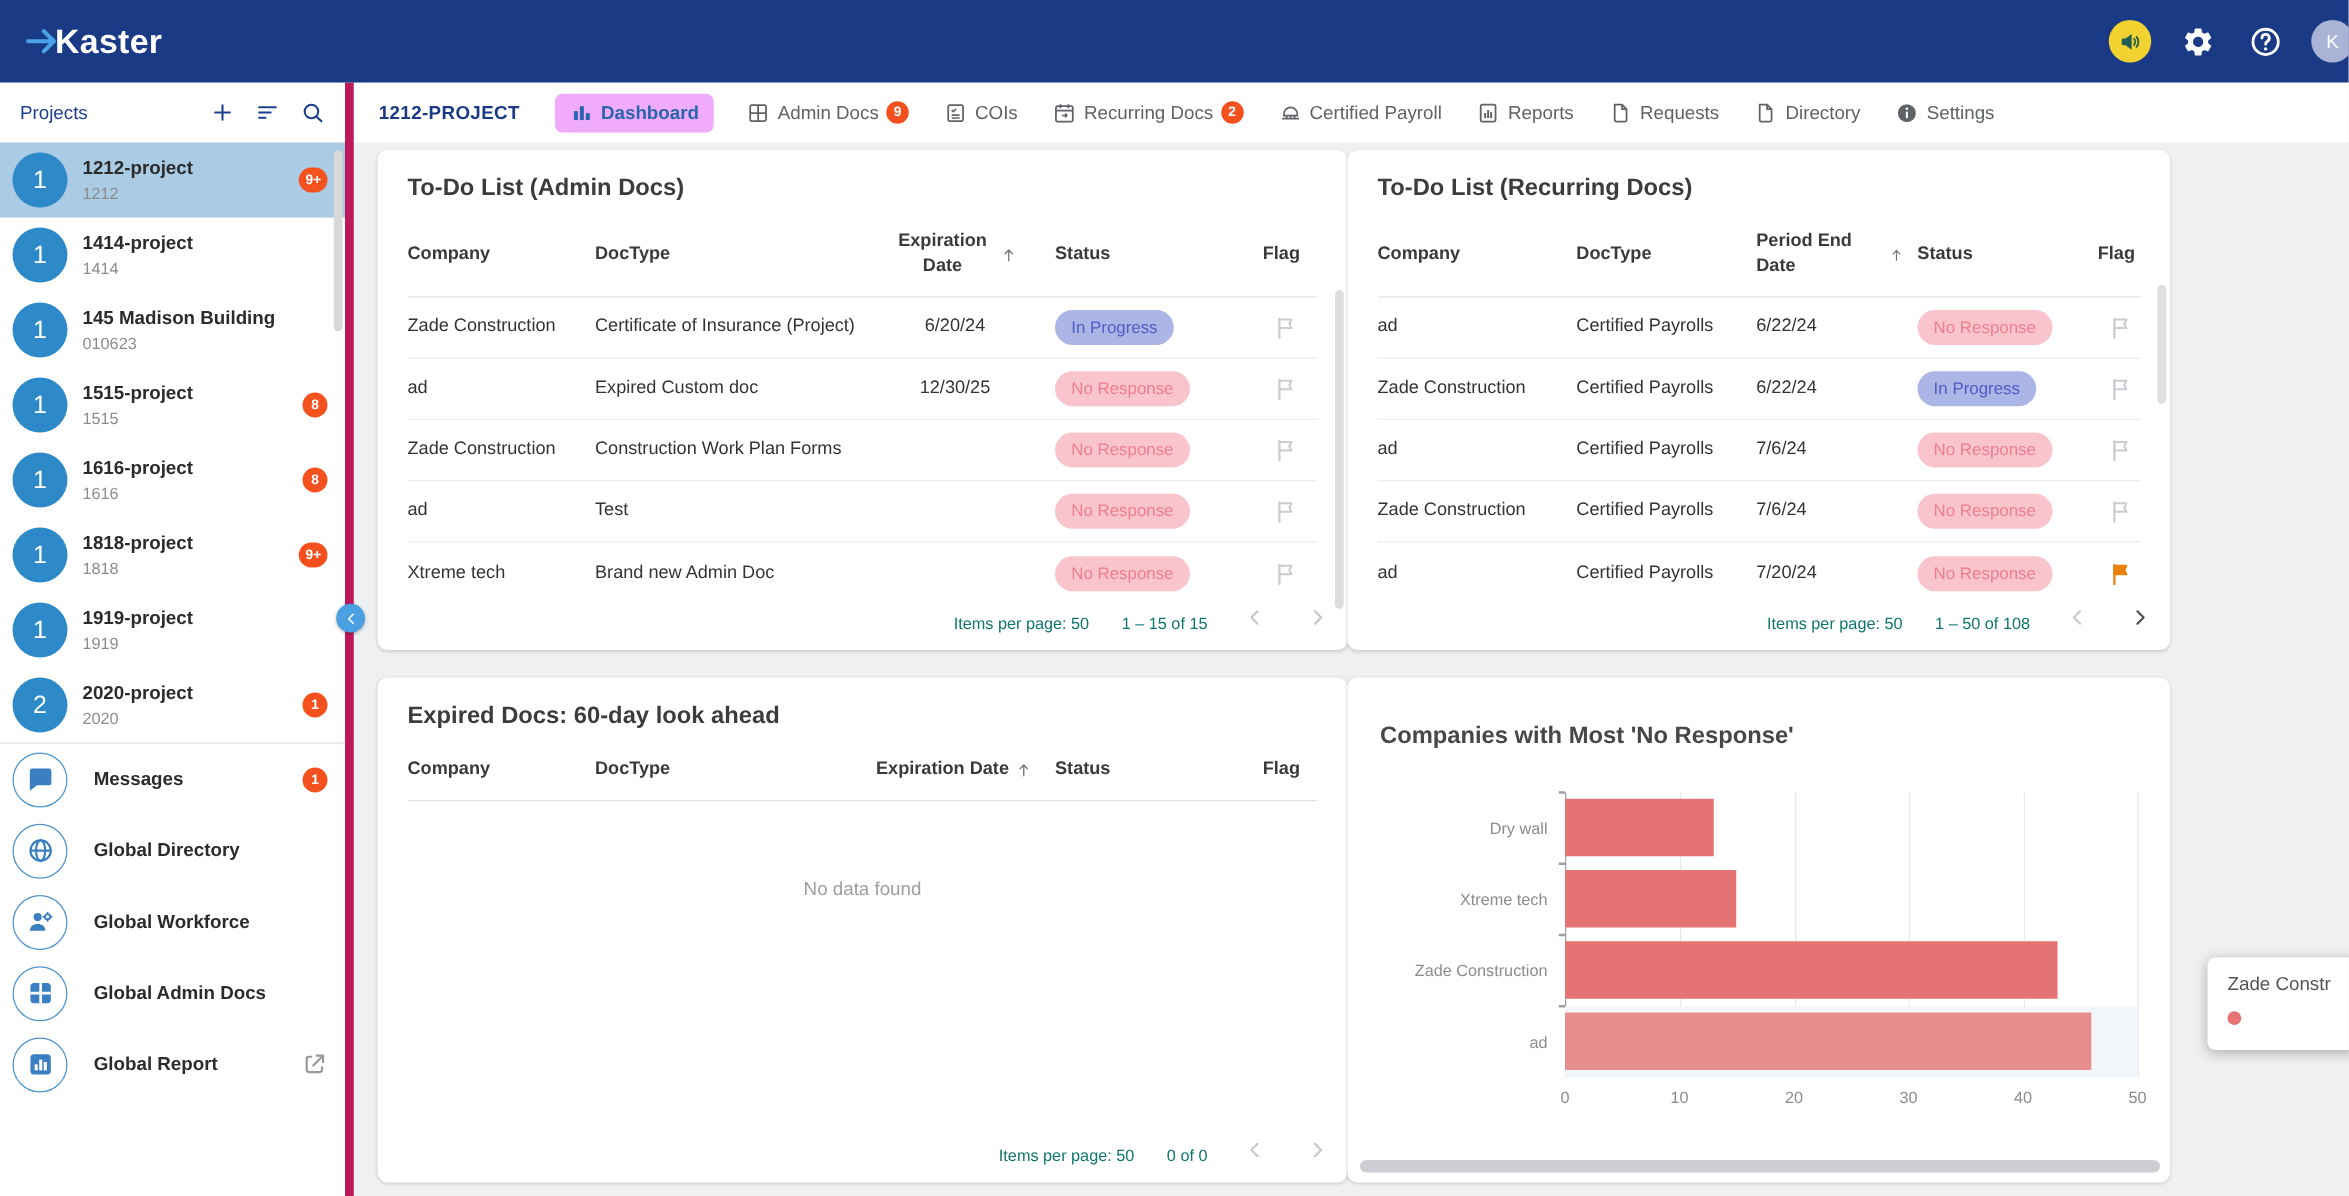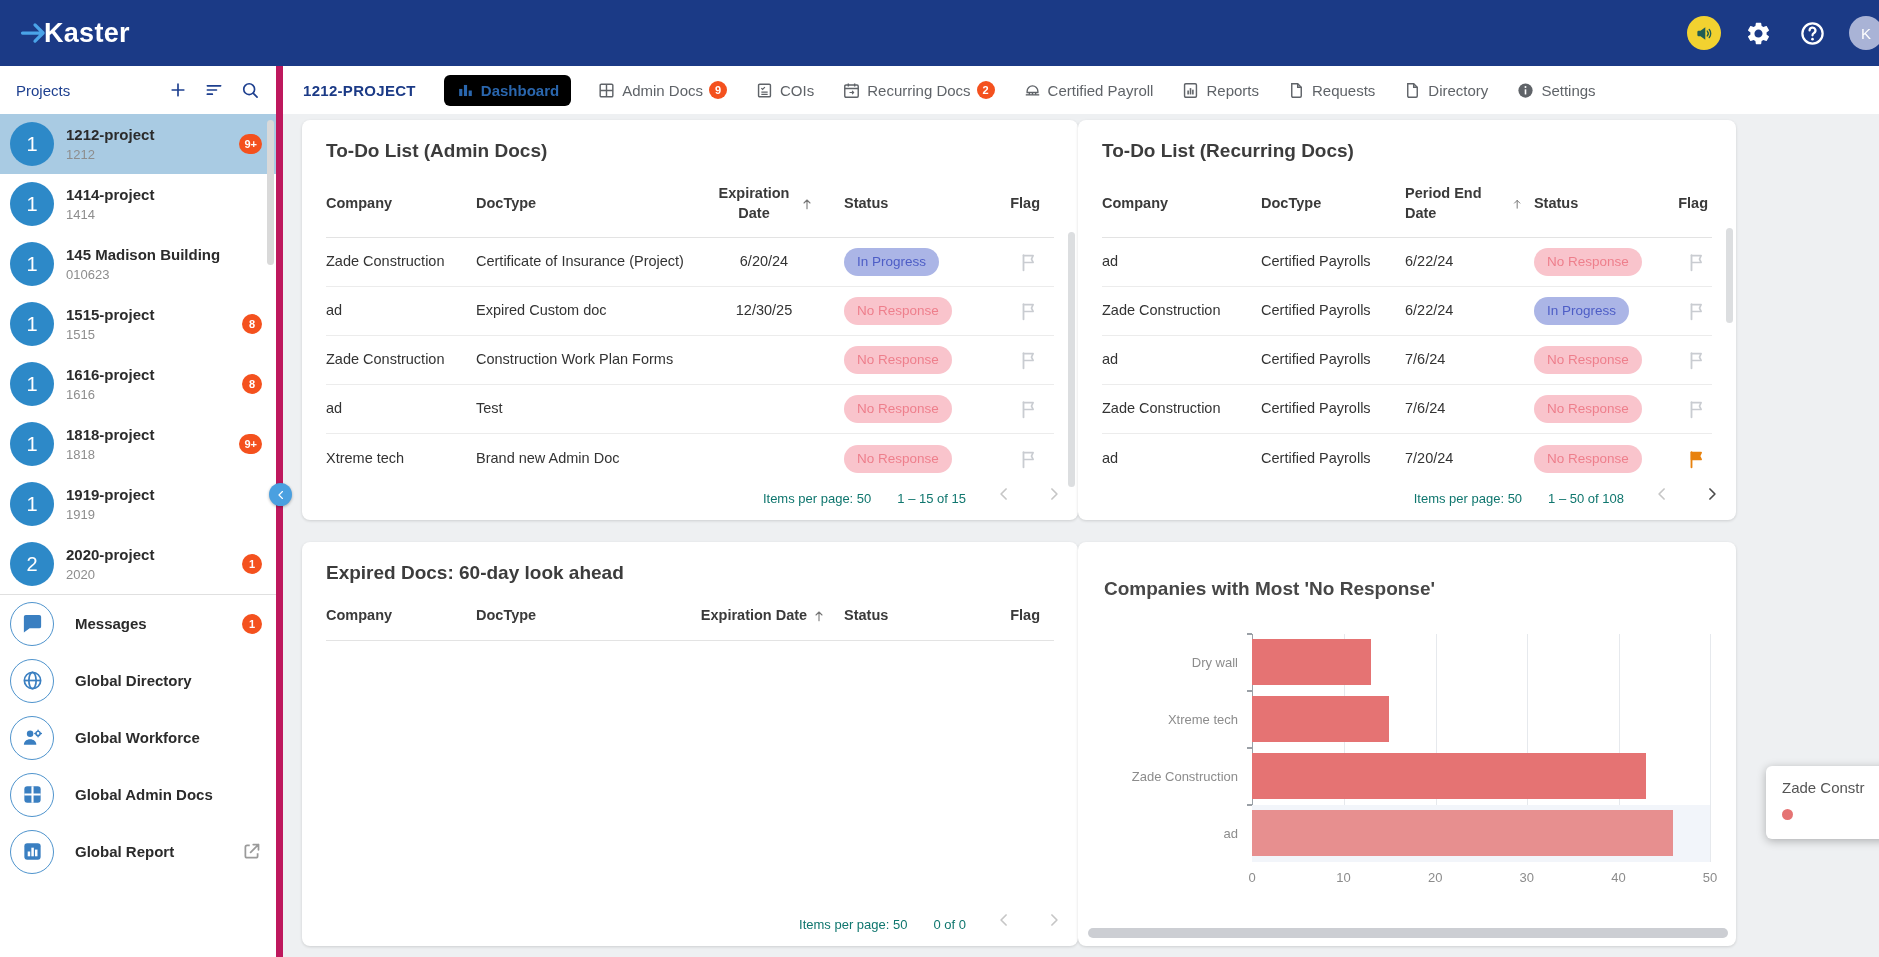--- a/index.html
+++ b/index.html
@@ -70,21 +70,21 @@
     box-shadow:0 1px 3px rgba(0,0,0,.3); cursor:pointer; z-index:30;
   }
   .collapse-btn .ic { width:14px; height:14px; }
 
   
   .main { flex:1; display:flex; flex-direction:column; min-width:0; }
   .tabbar { height:48px; background:#fff; display:flex; align-items:center; padding:0 20px; gap:24px; flex:none; }
   .project-label { font-size:15px; font-weight:bold; color:#1b3a86; letter-spacing:.3px; margin-right:4px; }
   .tab { display:flex; align-items:center; gap:6px; font-size:15px; color:#5f6368; padding:6px 2px; border-radius:6px; cursor:pointer; white-space:nowrap; }
   .tab .ic { width:19px; height:19px; }
-  .tab.active { background:#000000; color:#2a66ad; padding:6px 12px; font-weight:bold; }
+  .tab.active { background:#f0abfc; color:#2a66ad; padding:6px 12px; font-weight:bold; }
   .tab-badge { min-width:18px; height:18px; border-radius:9px; background:#f4511e; color:#fff; font-size:11px; font-weight:bold; display:flex; align-items:center; justify-content:center; padding:0 4px; }
 
   
   .content { flex:1; padding:6px 15px 0 19px; display:flex; }
   .col { display:flex; flex-direction:column; gap:22px; }
   .col-left { width:776px; }
   .col-right { width:658px; }
   .card { background:#fff; border-radius:8px; box-shadow:0 1px 3px rgba(0,0,0,.14); padding:20px 24px; position:relative; }
   .card-h400 { height:400px; }
   .card-h404 { height:404px; }
@@ -623,20 +623,21 @@
               <div class="c w-dt">DocType</div>
               <div class="c w-da h-center">
                 <span>Expiration Date</span>
                 <svg class="ic sort-arrow">
                     <use href="#icon-arrow-up"></use>
                   </svg>
               </div>
               <div class="c w-st">Status</div>
               <div class="c w-fl">Flag</div>
             </div>
+            <div class="empty-text">No data found</div>
           </div>
           <div class="pagination">
             <span><span>Items per page:</span> <span>50</span></span>
             <span>0 of 0</span>
             <span class="pag-chev disabled">
                 <svg class="ic">
                   <use href="#icon-chev-left"></use>
                 </svg>
               </span>
             <span class="pag-chev disabled">

